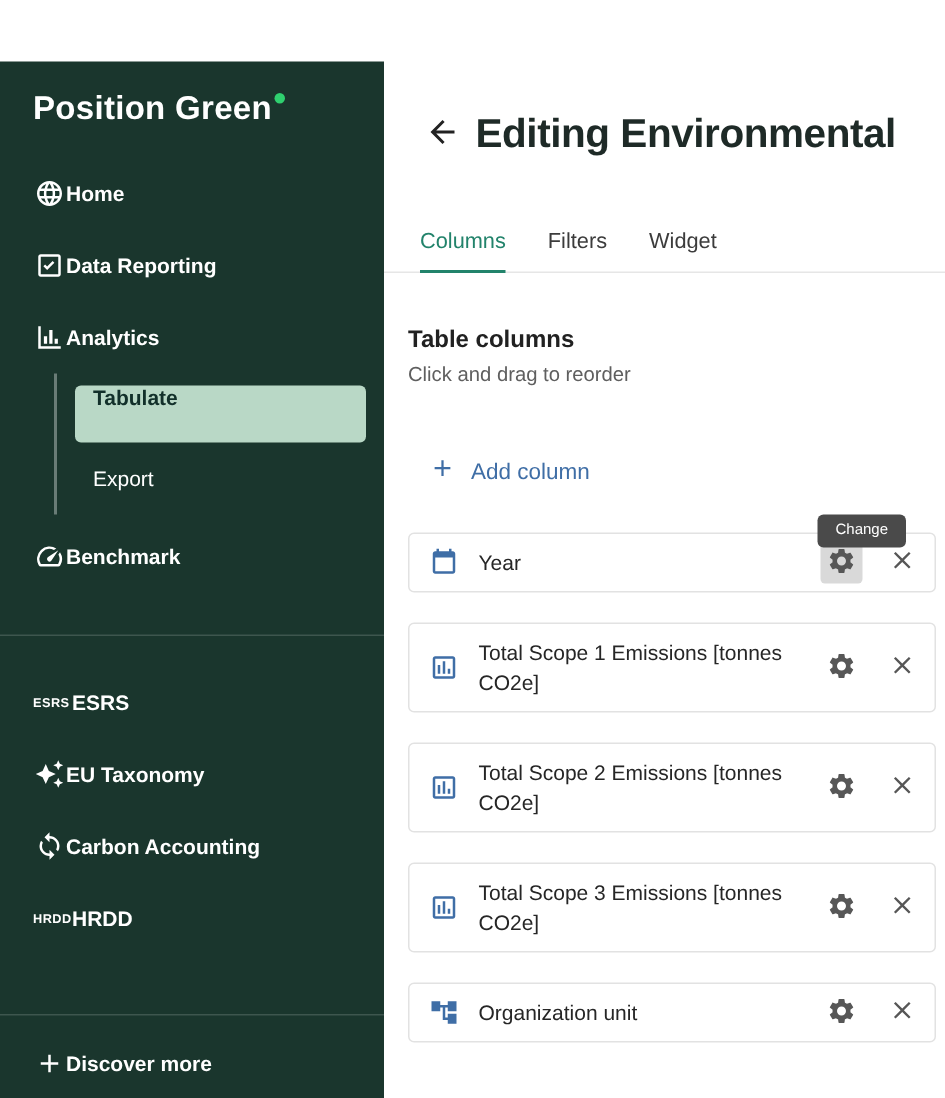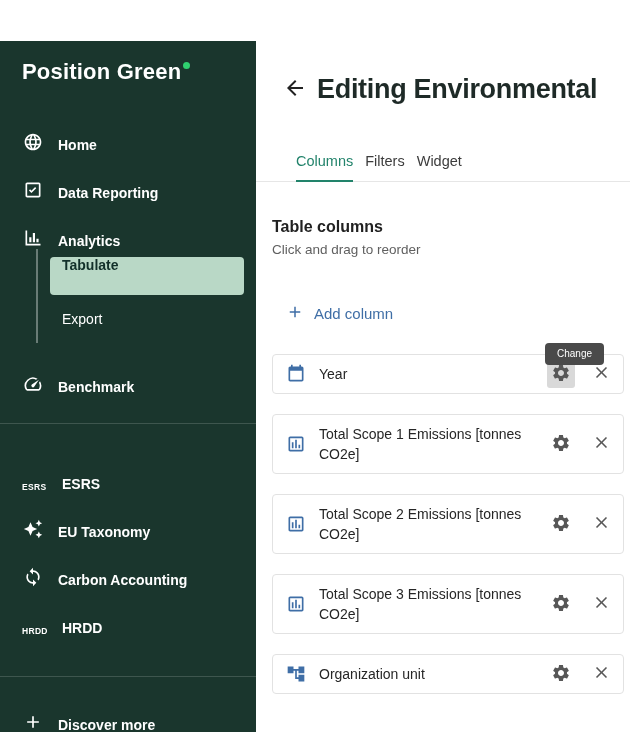--- a/index.html
+++ b/index.html
@@ -12,21 +12,21 @@
     color:#212121;
   }
   
   .sidebar {
     position:absolute; left:0; top:0; width:256px; height:732px;
     background:#1a362d; color:#fff;margin-top:41px;
   }
   .brand { padding:18px 22px 20px 22px; font-size:22px; font-weight:700; letter-spacing:0.2px; white-space:nowrap; }
   .brand .dot { display:inline-block; width:7px; height:7px; border-radius:50%; background:#2fd06f; margin-left:2px; vertical-align:top; margin-top:3px; }
   .nav-item {
-    height:48px; display:flex; align-items:flex-end; gap:14px;
+    height:48px; display:flex; align-items:center; 
     padding-left:22px; font-size:14px; font-weight:600; cursor:pointer;
   }
   .nicon { width:22px; height:22px; display:flex; align-items:center; justify-content:center; flex:0 0 22px; }
   .nicon svg { width:20px; height:20px; fill:#fff; }
   .badge-icon { width:26px; flex:0 0 26px; font-size:8.5px; font-weight:700; letter-spacing:0.3px; text-align:left; }
   .subgroup { margin-left:36px; border-left:2px solid rgba(255,255,255,0.35); padding-top:8px; }
   .pill {
     margin-left:12px; margin-right:12px; height:38px; display:flex; 
     background:#b9d8c6; color:#12302a; border-radius:4px; padding-left:12px;
     font-size:14px; font-weight:700; cursor:pointer;
@@ -36,21 +36,21 @@
   .sep { border:none; border-top:1px solid rgba(255,255,255,0.16); margin-top:28px; }
   .modules { margin-top:20px; }
   .sep2 { margin-top:40px; }
   .discover { margin-top:8px; }
   
   .main { position:absolute; left:256px; top:0; width:374px; height:589px; background:#fff; }
   .title-row { margin:74px 0 0 26px; display:flex; align-items:center; gap:9px; }
   .back-btn { background:none; border:none; cursor:pointer; width:26px; height:26px; display:flex; align-items:center; justify-content:center; flex:0 0 26px; }
   .back-btn svg { width:24px; height:24px; fill:#222; }
   h1.page-title { font-size:27px; font-weight:700; color:#1e2a27; white-space:nowrap; overflow:hidden; letter-spacing:-0.3px; }
-  .tabs { margin-top:40px; padding-left:40px; display:flex; gap:12px; border-bottom:1px solid #e6e6e6; }
+  .tabs { margin-top:40px; padding-left:24px; display:flex; gap:28px; border-bottom:1px solid #e6e6e6; }
   .tab { padding:8px 0 12px 0; font-size:14.5px; color:#3c3c3c; cursor:pointer; position:relative; }
   .tab.active { color:#22836b; font-weight:500; }
   .tab.active::after { content:""; position:absolute; left:0; right:0; bottom:-1px; height:2px; background:#22836b; }
   .section { margin:36px 0 0 16px; }
   .section h2 { font-size:16px; font-weight:700; color:#212121; }
   .section p { margin-top:6px; font-size:13.5px; color:#5f5f5f; }
   .add-column {
     margin:46px 0 0 30px; background:none; border:none; cursor:pointer;
     display:flex; align-items:center; gap:10px; color:#3f6ea6; font-size:15px;
     font-family:"Liberation Sans", sans-serif;

